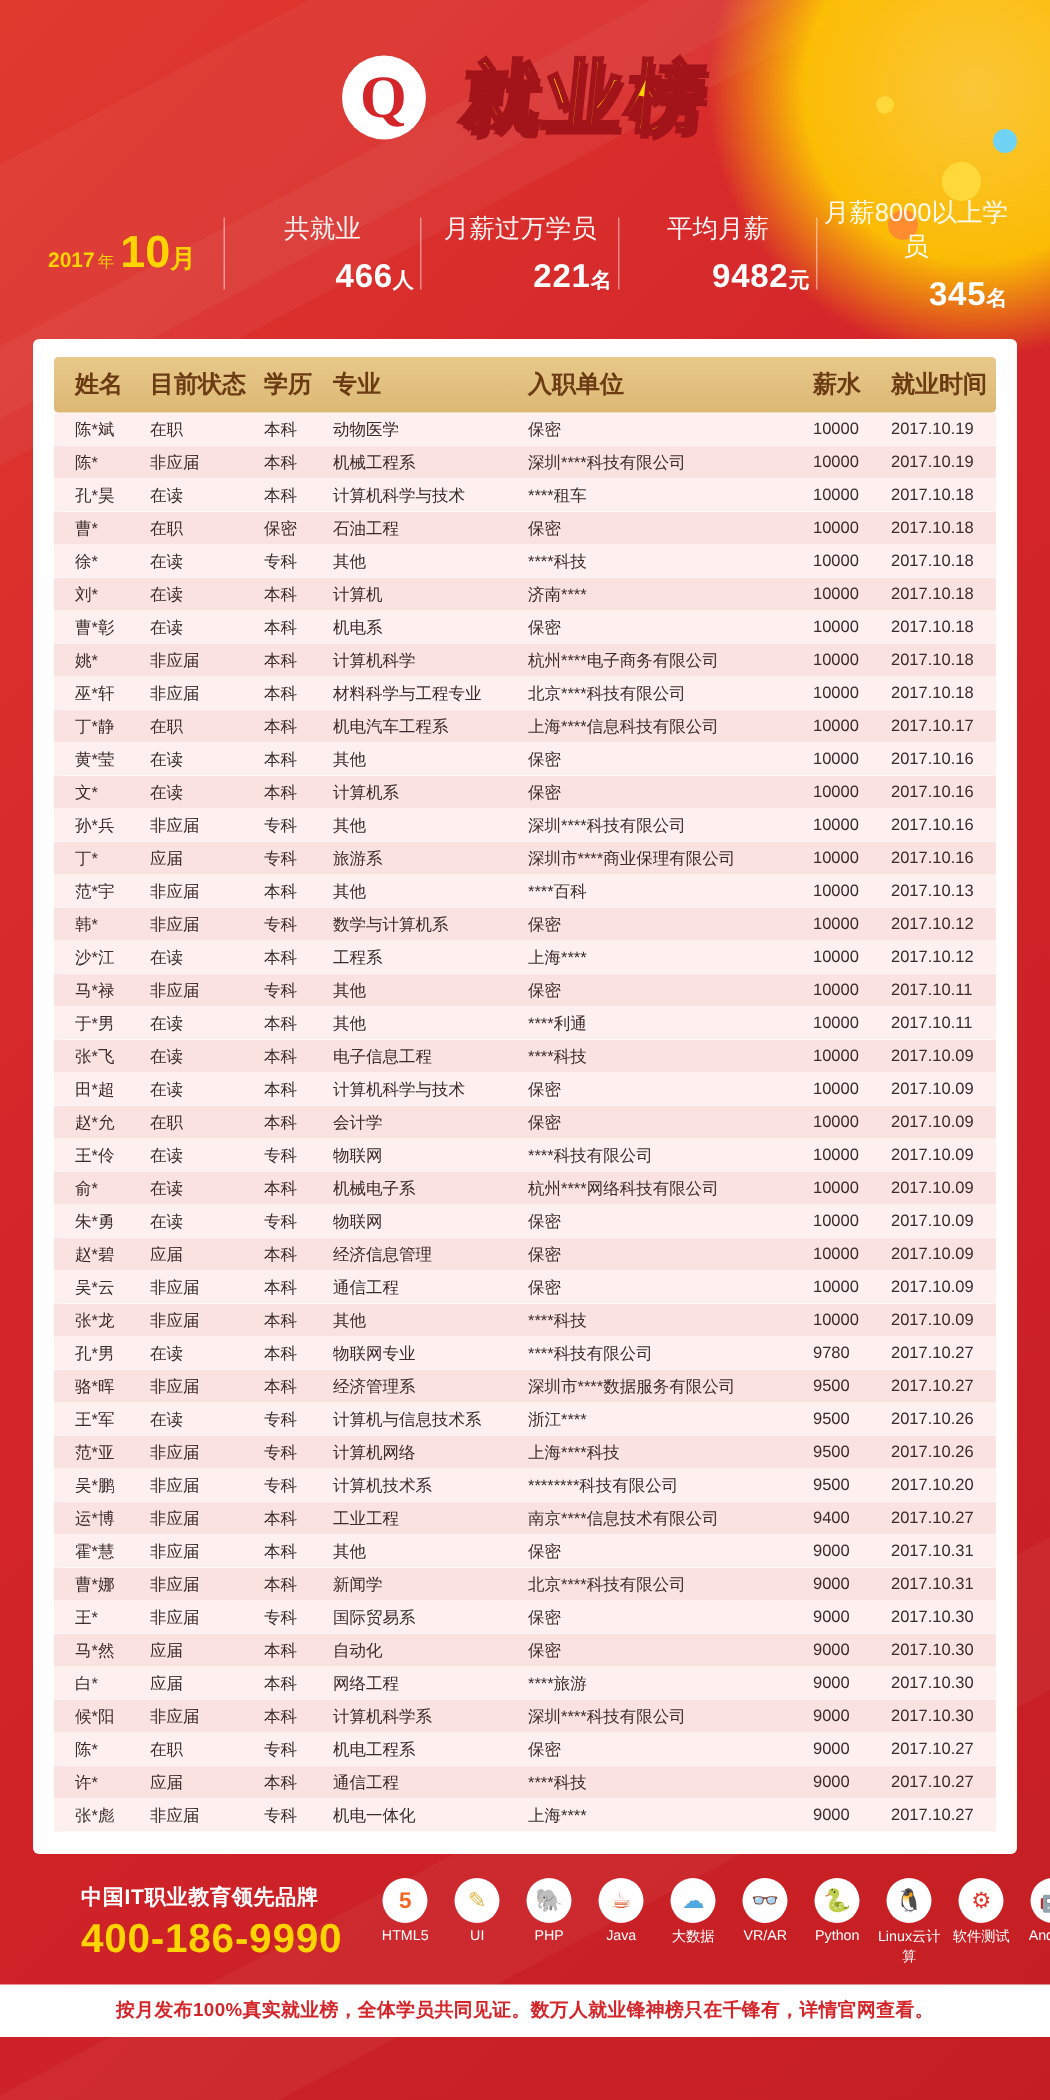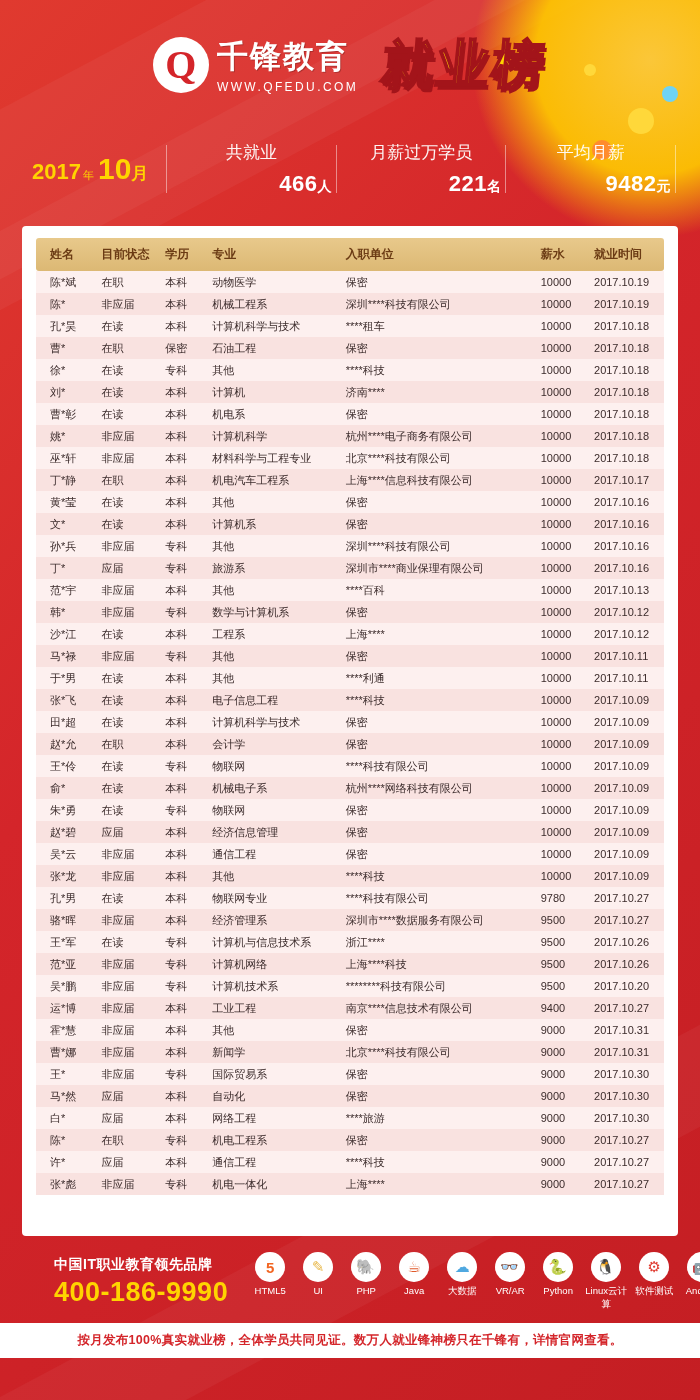--- a/index.html
+++ b/index.html
@@ -124,21 +124,21 @@
     display: flex;
     align-items: center;
     color: #fff;
   }
   .stat-date {
     display: flex; align-items: baseline;
     color: #ffd400;
     padding: 0 18px 0 8px;
     white-space: nowrap;
   }
-  .stat-date .y { font-size: 22px; font-weight: bold; }
+  .stat-date .y { font-size: 14px; font-weight: bold; }
   .stat-date .ylabel { font-size: 11px; margin: 0 2px; }
   .stat-date .m { font-size: 30px; font-weight: bold; margin-left: 2px; }
   .stat-date .mlabel { font-size: 17px; font-weight: bold; }
   .divider {
     width: 1px; height: 48px; background: rgba(255,255,255,.45);
   }
   .stat-cell {
     flex: 1;
     text-align: center;
     padding: 0 4px;
@@ -162,21 +162,21 @@
   table {
     width: 100%;
     border-collapse: collapse;
     font-size: 11px;
     color: #3b2b2b;
   }
   thead th {
     background: linear-gradient(180deg,#e8c98b,#dcb874);
     color: #6b3b14;
     font-weight: bold;
-    font-size: 12px;
+    font-size: 16px;
     text-align: left;
     padding: 8px 6px;
     white-space: nowrap;
   }
   thead th:first-child { border-radius: 3px 0 0 3px; padding-left: 14px; }
   thead th:last-child { border-radius: 0 3px 3px 0; font-family: Liberation Serif, serif; }
   tbody td {
     padding: 3.5px 6px;
     white-space: nowrap;
     overflow: hidden;
@@ -253,24 +253,20 @@
   <div class="tip"></div>
     <div class="body"></div>
     <div class="flame"></div>
 </div>
 
 <div class="header">
   <div class="logo">
     <div class="logo-mark">
       <span class="q">Q</span>
     </div>
-    <div class="logo-text">
-      <div class="logo-cn">千锋教育</div>
-      <div class="logo-en">WWW.QFEDU.COM</div>
-    </div>
   </div>
   <div class="title-art">就业榜</div>
 </div>
 
 <div class="stats">
   <div class="stat-date">
     <span class="y">2017</span>
     <span class="ylabel">年</span>
     <span class="m">10</span>
     <span class="mlabel">月</span>
@@ -288,20 +284,24 @@
     <div class="val"><span>221</span><span class="unit">名</span></div>
   </div>
   <div class="divider"></div>
 
   <div class="stat-cell">
     <div class="lbl">平均月薪</div>
     <div class="val"><span>9482</span><span class="unit">元</span></div>
   </div>
   <div class="divider"></div>
 
+  <div class="stat-cell">
+    <div class="lbl">月薪8000以上学员</div>
+    <div class="val"><span>345</span><span class="unit">名</span></div>
+  </div>
 </div>
 
 <div class="panel">
   <table>
     <thead>
       <tr>
         <th class="col-name">姓名</th>
         <th class="col-state">目前状态</th>
         <th class="col-edu">学历</th>
         <th class="col-major">专业</th>
@@ -656,20 +656,29 @@
         <tr>
           <td class="col-name">白*</td>
           <td class="col-state">应届</td>
           <td class="col-edu">本科</td>
           <td class="col-major">网络工程</td>
           <td class="col-org">****旅游</td>
           <td class="col-pay">9000</td>
           <td class="col-date">2017.10.30</td>
         </tr>
         <tr>
+          <td class="col-name">候*阳</td>
+          <td class="col-state">非应届</td>
+          <td class="col-edu">本科</td>
+          <td class="col-major">计算机科学系</td>
+          <td class="col-org">深圳****科技有限公司</td>
+          <td class="col-pay">9000</td>
+          <td class="col-date">2017.10.30</td>
+        </tr>
+        <tr>
           <td class="col-name">陈*</td>
           <td class="col-state">在职</td>
           <td class="col-edu">专科</td>
           <td class="col-major">机电工程系</td>
           <td class="col-org">保密</td>
           <td class="col-pay">9000</td>
           <td class="col-date">2017.10.27</td>
         </tr>
         <tr>
           <td class="col-name">许*</td>

